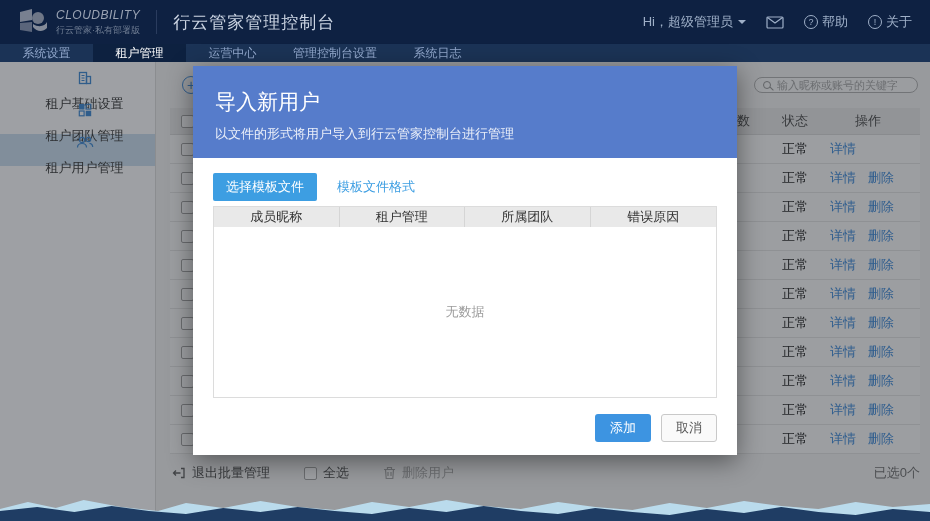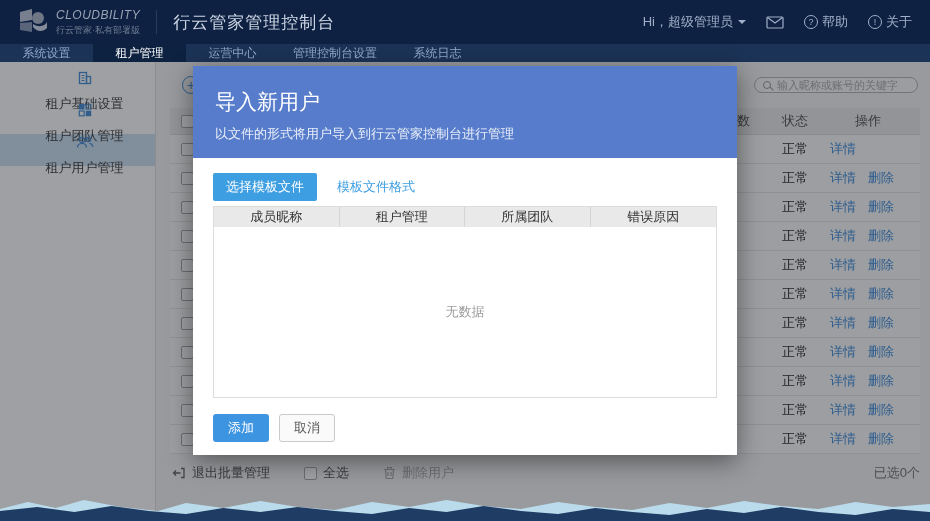--- a/index.html
+++ b/index.html
@@ -65,21 +65,21 @@
   .modal-body { padding:12px 20px 0 20px; }
   .file-row { display:flex; align-items:center; height:34px; }
   .btn-choose { background:var(--primary_blue,#3d9ee2); color:#fff; font-size:13px; padding:5px 13px; border:none; border-radius:2px; cursor:pointer; }
   .link-format { color:var(--primary_blue,#3d9ee2); font-size:13px; margin-left:20px; cursor:pointer; }
   .m-table { margin-top:2px; border:1px solid #dcdcdc; }
   .m-thead { display:grid; grid-template-columns:1fr 1fr 1fr 1fr; background:#e9e9e9; height:20px; }
   .m-th { display:flex; align-items:center; justify-content:center; font-size:13px; color:#333; border-right:1px solid #d5d5d5; }
   .m-th:last-child { border-right:none; }
   .m-tbody { height:170px; background:#fff; position:relative; }
   .empty-text { position:absolute; top:50%; left:50%; transform:translate(-50%,-50%); color:#9b9b9b; font-size:13px; }
-  .modal-footer { display:flex; gap:10px; margin-top:16px; }
+  .modal-footer { display:flex; justify-content:flex-end; gap:10px; margin-top:16px; }
   .btn-add { background:#3d94e1; color:#fff; border:none; border-radius:3px; font-size:13px; padding:5px 15px; cursor:pointer; }
   .btn-cancel { background:#fafafa; color:#555; border:1px solid #c9c9c9; border-radius:3px; font-size:13px; padding:4px 14px; cursor:pointer; }
 
   
   .torn-light { position:absolute; left:0; right:0; bottom:0; height:26px; background:#badbec; z-index:300; pointer-events:none;
     clip-path:polygon(0 14px,3% 7px,6% 13px,9% 5px,13% 12px,17% 16px,20% 8px,24% 13px,28% 6px,32% 12px,36% 15px,40% 7px,44% 12px,48% 5px,52% 11px,56% 14px,60% 7px,64% 12px,68% 15px,72% 8px,76% 13px,80% 6px,84% 11px,88% 14px,92% 7px,96% 12px,100% 9px,100% 100%,0 100%); }
   .torn-dark { position:absolute; left:0; right:0; bottom:0; height:18px; background:#1f3d64; z-index:301; pointer-events:none;
     clip-path:polygon(0 8px,4% 4px,8% 9px,12% 3px,16% 8px,20% 11px,24% 5px,28% 9px,32% 4px,36% 8px,40% 11px,44% 5px,48% 9px,52% 3px,56% 8px,60% 11px,64% 5px,68% 9px,72% 12px,76% 6px,80% 10px,84% 4px,88% 9px,92% 12px,96% 6px,100% 9px,100% 100%,0 100%); }
 </style>
 </head>

